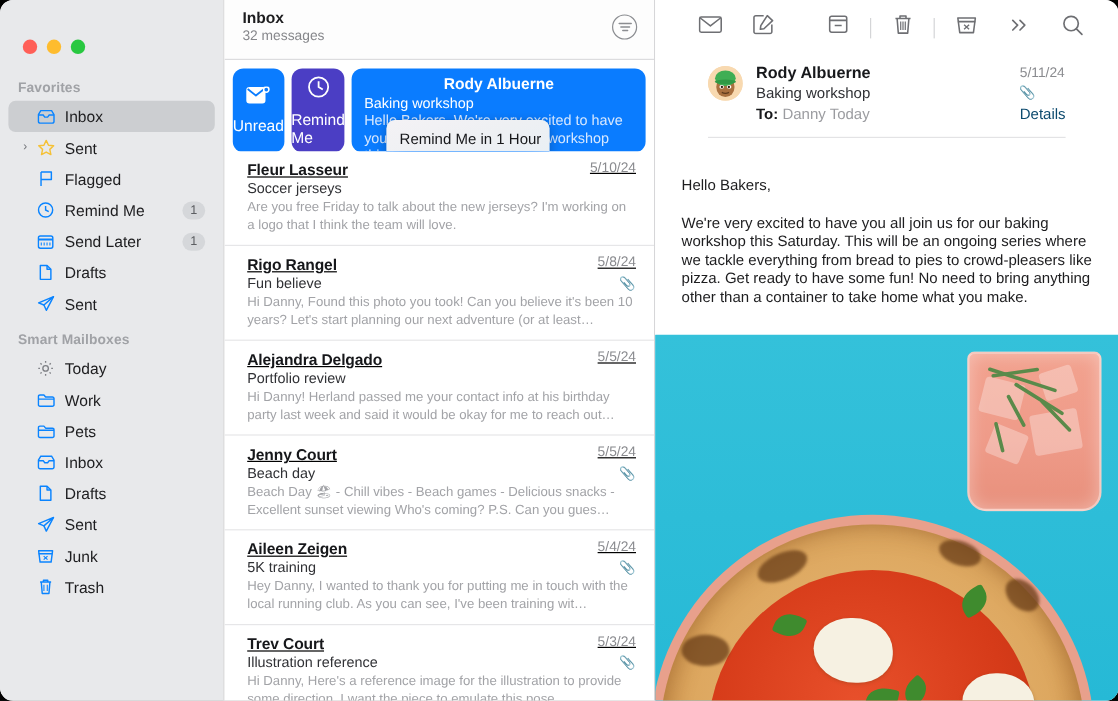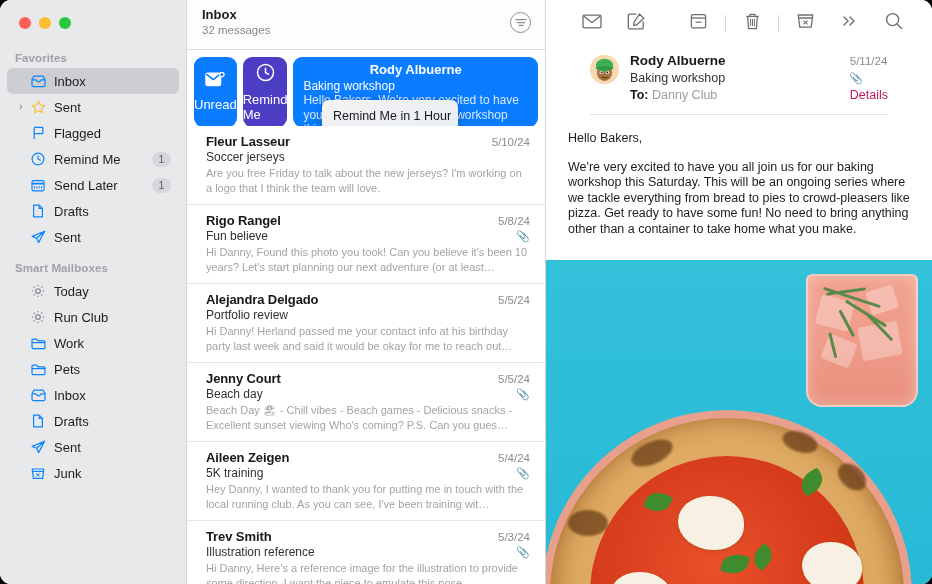--- a/index.html
+++ b/index.html
@@ -19,21 +19,21 @@
     display:flex;
     box-shadow:0 0 0 0.5px rgba(0,0,0,0.25);
   }
 
   
   .sidebar {
     width:186px; height:100%;
     background:#e8e9eb;
     flex:0 0 186px;
     position:relative;
-    padding-top:0;
+    padding-top:16px;
     overflow:hidden;
   }
   .traffic {
     height:46px;
     display:flex; align-items:center;
     padding-left:19px; gap:8px;
   }
   .dot { width:12px; height:12px; border-radius:50%; }
   .dot.red { background:#ff5f57; }
   .dot.yellow { background:#febc2e; }
@@ -112,21 +112,21 @@
     display:flex;align-items:center;justify-content:center;
     margin-top:5px;
   }
 
   .rows { position:relative; }
   .row {
     padding:8px 15px 9px 19px;
     border-bottom:0.5px solid #e6e6e8;
     position:relative;
   }
-  .row-top { display:flex; justify-content:space-between; align-items:center; }
+  .row-top { display:flex; justify-content:space-between; align-items:flex-start;text-decoration:underline; }
   .sender { font-size:13px; font-weight:700; color:#16171a; letter-spacing:-0.1px; }
   .date { font-size:11.5px; color:#8a8b8f; }
   .row-sub { display:flex; justify-content:space-between; align-items:center; margin-top:1px; }
   .subject { font-size:12px; color:#303135; }
   .clip { color:#b5b6ba; font-size:11px; }
   .preview {
     font-size:11px; color:#a2a3a7;
     line-height:14.5px;
     margin-top:2px;
     max-height:29px;
@@ -226,30 +226,30 @@
     overflow:hidden;
   }
   .mh-mid { flex:1 1 auto; }
   .mh-name { font-size:13.5px; font-weight:700; color:#17181b; line-height:18px; }
   .mh-subject { font-size:12.5px; color:#303135; line-height:17px; }
   .mh-to { font-size:12.5px; color:#9b9ca0; line-height:17px; }
   .mh-to b { color:#17181b; font-weight:700; }
   .mh-right { text-align:left; flex:0 0 auto; padding-top:1px; }
   .mh-date { font-size:11.5px; color:#8a8b8f; line-height:17px; }
   .mh-clip { font-size:11px; color:#b5b6ba; line-height:17px; }
-  .mh-details { font-size:12.5px; color:#be185d; line-height:17px; }
+  .mh-details { font-size:12.5px; color:#0c4a6e; line-height:17px; }
 
   .body {
     padding:16px 22px 10px 22px;
     font-size:12.5px;
     line-height:15.5px;
     color:#1d1d1f;
     font-family:"Liberation Sans", sans-serif;
   }
-  .body p { margin-bottom:13px; }
+  .body p { margin-bottom:13px;margin-top:16px; }
 
   
   .photo {
     flex:1 1 auto;
     position:relative;
     background:#2bbdd9;
     overflow:hidden;
   }
   .pz-table { position:absolute; inset:0; background:linear-gradient(180deg,#34c1da 0%,#26b9d6 100%); }
   .pz-plate {
@@ -398,30 +398,20 @@
       <span class="sb-disc"></span>
       <span class="sb-icon">
         <svg width="14" height="14" viewBox="0 0 14 14" fill="none" stroke="#7d7f84" stroke-width="1.1">
           <circle cx="7" cy="7" r="2.3"></circle>
           <path d="M7 0.9 V2.3 M7 11.7 V13.1 M0.9 7 H2.3 M11.7 7 H13.1 M2.7 2.7 L3.7 3.7 M10.3 10.3 L11.3 11.3 M11.3 2.7 L10.3 3.7 M3.7 10.3 L2.7 11.3"></path>
         </svg>
       </span>
       <span class="sb-label">Today</span>
     </div>
 
-    <div class="sb-item">
-      <span class="sb-disc"></span>
-      <span class="sb-icon">
-        <svg width="14" height="14" viewBox="0 0 14 14" fill="none" stroke="#7d7f84" stroke-width="1.1">
-          <circle cx="7" cy="7" r="2.3"></circle>
-          <path d="M7 0.9 V2.3 M7 11.7 V13.1 M0.9 7 H2.3 M11.7 7 H13.1 M2.7 2.7 L3.7 3.7 M10.3 10.3 L11.3 11.3 M11.3 2.7 L10.3 3.7 M3.7 10.3 L2.7 11.3"></path>
-        </svg>
-      </span>
-      <span class="sb-label">Run Club</span>
-    </div>
 
 
     <div class="sb-item">
       <span class="sb-disc"></span>
       <span class="sb-icon">
         <svg width="15" height="13" viewBox="0 0 15 13" fill="none" stroke="#0a84ff" stroke-width="1.2" stroke-linejoin="round">
           <path d="M1 3.4 A1.3 1.3 0 0 1 2.3 2.1 H5.6 L7 3.8 H12.7 A1.3 1.3 0 0 1 14 5.1 V10.3 A1.3 1.3 0 0 1 12.7 11.6 H2.3 A1.3 1.3 0 0 1 1 10.3 Z"></path>
           <path d="M1 5.6 H14"></path>
         </svg>
       </span>
@@ -477,20 +467,32 @@
       <span class="sb-icon">
         <svg width="14" height="13" viewBox="0 0 14 13" fill="none" stroke="#0a84ff" stroke-width="1.2" stroke-linejoin="round">
           <path d="M1.2 2 H12.8 L11.6 11.4 H2.4 Z"></path>
             <path d="M1.2 4.4 H12.8"></path>
           <path d="M5.4 6.4 L8.6 9.4 M8.6 6.4 L5.4 9.4" stroke-width="1"></path>
         </svg>
       </span>
       <span class="sb-label">Junk</span>
     </div>
 
+    <div class="sb-item">
+      <span class="sb-disc"></span>
+      <span class="sb-icon">
+        <svg width="12" height="14" viewBox="0 0 12 14" fill="none" stroke="#0a84ff" stroke-width="1.2" stroke-linejoin="round">
+          <path d="M1.4 3 H10.6"></path>
+            <path d="M4.2 3 V1.6 H7.8 V3"></path>
+          <path d="M2.4 3 L3.2 12.6 H8.8 L9.6 3"></path>
+          <path d="M4.6 5.2 V10.4 M7.4 5.2 V10.4" stroke-width="0.9"></path>
+        </svg>
+      </span>
+      <span class="sb-label">Trash</span>
+    </div>
 
 
   </div>
 
   <div class="list">
 
     <div class="list-head">
       <div>
         <div class="list-title">Inbox</div>
         <div class="list-sub">32 messages</div>
@@ -592,21 +594,21 @@
         </div>
         <div class="row-sub">
           <span class="subject">5K training</span>
           <span class="clip">📎</span>
         </div>
         <div class="preview">Hey Danny, I wanted to thank you for putting me in touch with the local running club. As you can see, I've been training wit…</div>
       </div>
 
       <div class="row">
         <div class="row-top">
-          <span class="sender">Trev Smith</span>
+          <span class="sender">Trev Court</span>
           <span class="date">5/3/24</span>
         </div>
         <div class="row-sub">
           <span class="subject">Illustration reference</span>
           <span class="clip">📎</span>
         </div>
         <div class="preview">Hi Danny, Here's a reference image for the illustration to provide some direction. I want the piece to emulate this pose…</div>
       </div>
 
     </div>
@@ -693,21 +695,21 @@
             <circle cx="11.6" cy="17.5" r="0.95" fill="#2c1c10"></circle>
             <circle cx="17.4" cy="17.5" r="0.95" fill="#2c1c10"></circle>
             <path d="M11.5 22 Q14.5 23.6 17.5 22" stroke="#5e3a1c" stroke-width="1.1" fill="none"></path>
           </svg>
         </div>
         <div class="mh-mid">
           <div class="mh-name">Rody Albuerne</div>
           <div class="mh-subject">Baking workshop</div>
           <div class="mh-to">
             <b>To:</b>
-            <span>Danny Club</span>
+            <span>Danny Today</span>
           </div>
         </div>
         <div class="mh-right">
           <div class="mh-date">5/11/24</div>
           <div class="mh-clip">📎</div>
           <div class="mh-details">Details</div>
         </div>
       </div>
     </div>
 

